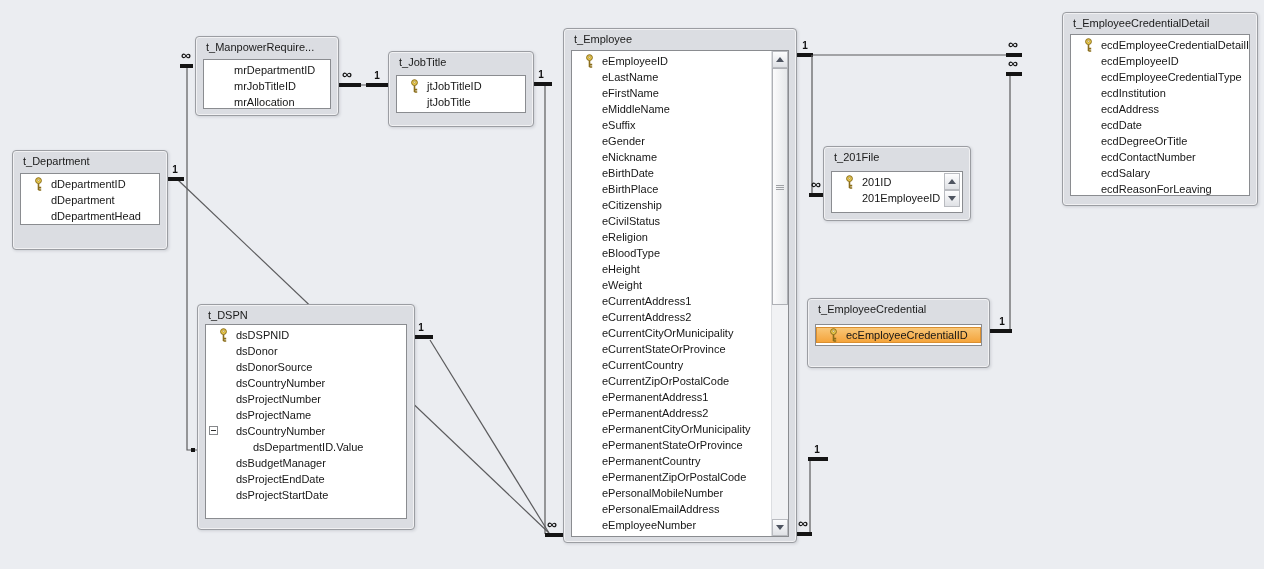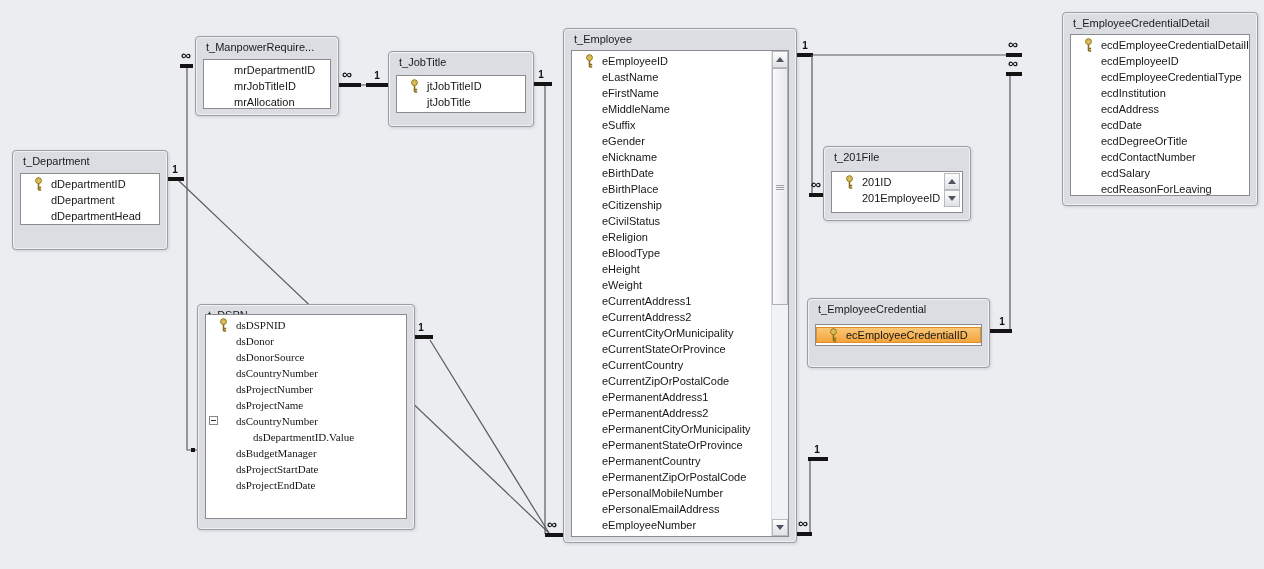--- a/index.html
+++ b/index.html
@@ -103,38 +103,38 @@
             <circle cx="5.5" cy="3.2" r="0.9" fill="#ffffff" stroke="#8a6d1a" stroke-width="0.5"></circle>
             <path d="M5.5 6.5 V13 M5.5 10.6 h2.7 M5.5 13 h2.7" stroke="#8a6d1a" stroke-width="1.6" fill="none"></path>
           </svg><span>dDepartmentID</span></div>
         <div class="frow"><span>dDepartment</span></div>
         <div class="frow"><span>dDepartmentHead</span></div>
         <div class="frow"><span>dAllocation</span></div>
       </div>
     </div>
     <div class="tbl" style="left: 197px; top: 304px; width: 218px; height: 226px;">
       <div class="tbl-title">t_DSPN</div>
-      <div class="tbl-body" style="top: 9px; bottom: 10px; font-family: Liberation Serif, serif;">
+      <div class="tbl-body" style="top: 19px; bottom: 10px;">
         <div class="frow"><svg viewBox="0 0 11 14" class="keyicon">
             <circle cx="5.5" cy="3.6" r="2.9" fill="#e8c94d" stroke="#8a6d1a" stroke-width="1"></circle>
             <circle cx="5.5" cy="3.2" r="0.9" fill="#ffffff" stroke="#8a6d1a" stroke-width="0.5"></circle>
             <path d="M5.5 6.5 V13 M5.5 10.6 h2.7 M5.5 13 h2.7" stroke="#8a6d1a" stroke-width="1.6" fill="none"></path>
           </svg><span>dsDSPNID</span></div>
         <div class="frow"><span>dsDonor</span></div>
         <div class="frow"><span>dsDonorSource</span></div>
         <div class="frow"><span>dsCountryNumber</span></div>
         <div class="frow"><span>dsProjectNumber</span></div>
         <div class="frow"><span>dsProjectName</span></div>
         <div class="frow"><span class="expicon">
             <span class="minus"></span>
           </span><span>dsCountryNumber</span></div>
         <div class="frow indent"><span>dsDepartmentID.Value</span></div>
         <div class="frow"><span>dsBudgetManager</span></div>
+        <div class="frow"><span>dsProjectEndDate</span></div>
         <div class="frow"><span>dsProjectStartDate</span></div>
-        <div class="frow"><span>dsProjectEndDate</span></div>
       </div>
     </div>
     <div class="tbl" style="left: 563px; top: 28px; width: 234px; height: 515px;">
       <div class="tbl-title">t_Employee</div>
       <div class="tbl-body" style="top: 21px; bottom: 5px; padding-right: 3px;">
         <div class="frow"><svg viewBox="0 0 11 14" class="keyicon">
             <circle cx="5.5" cy="3.6" r="2.9" fill="#e8c94d" stroke="#8a6d1a" stroke-width="1"></circle>
             <circle cx="5.5" cy="3.2" r="0.9" fill="#ffffff" stroke="#8a6d1a" stroke-width="0.5"></circle>
             <path d="M5.5 6.5 V13 M5.5 10.6 h2.7 M5.5 13 h2.7" stroke="#8a6d1a" stroke-width="1.6" fill="none"></path>
           </svg><span>eEmployeeID</span></div>

